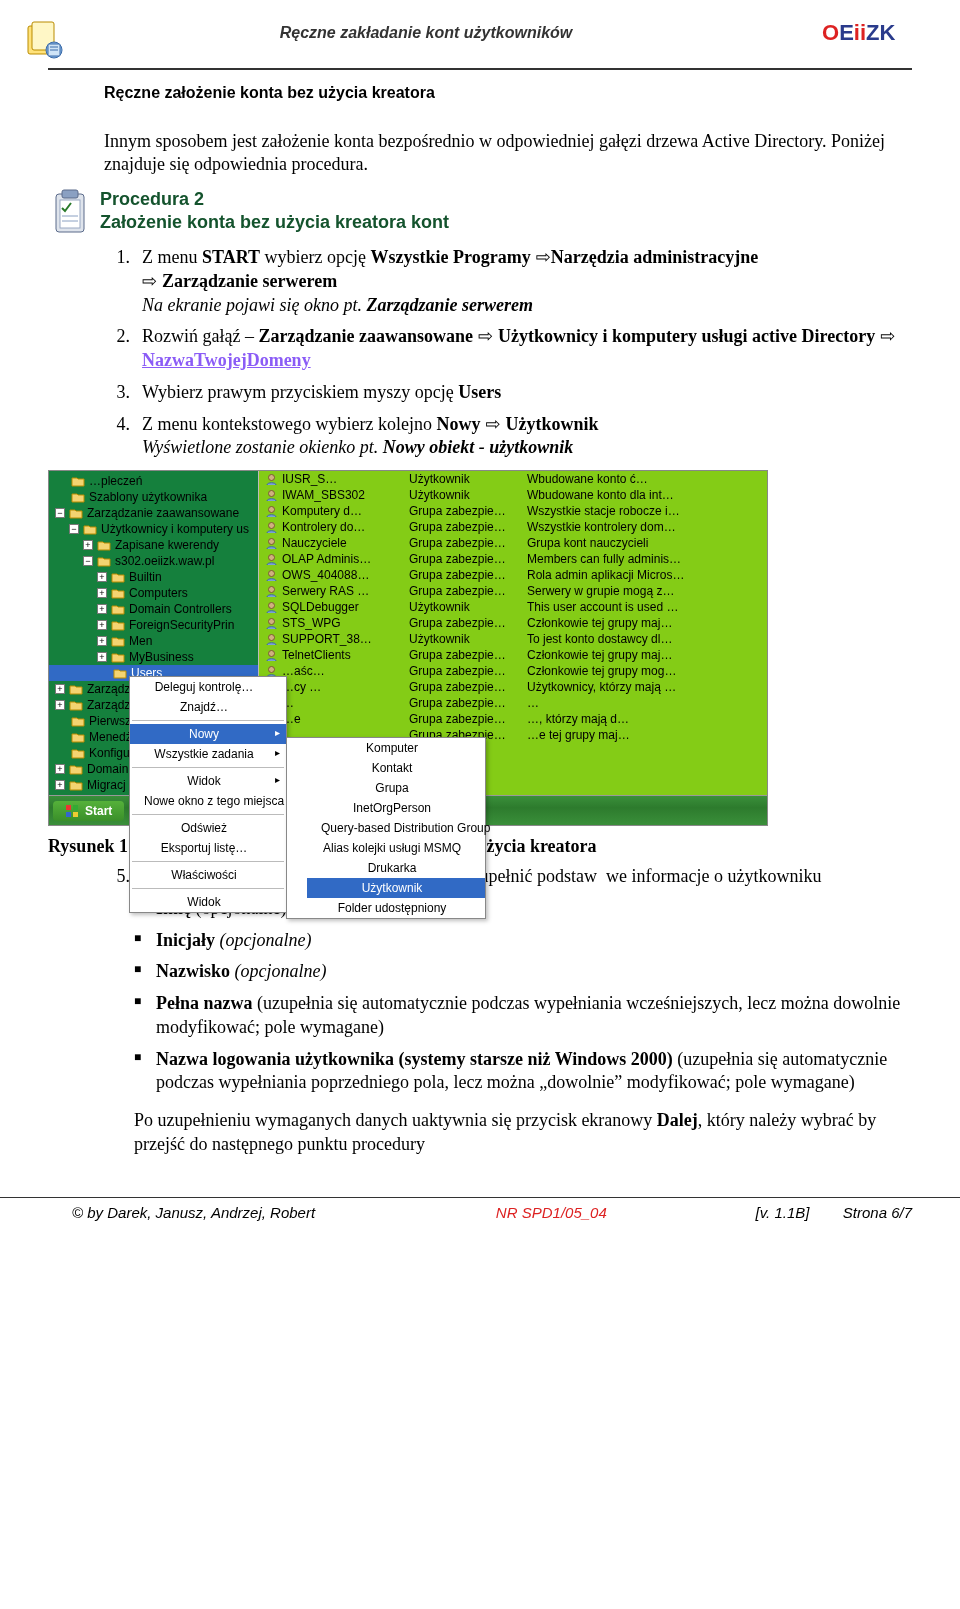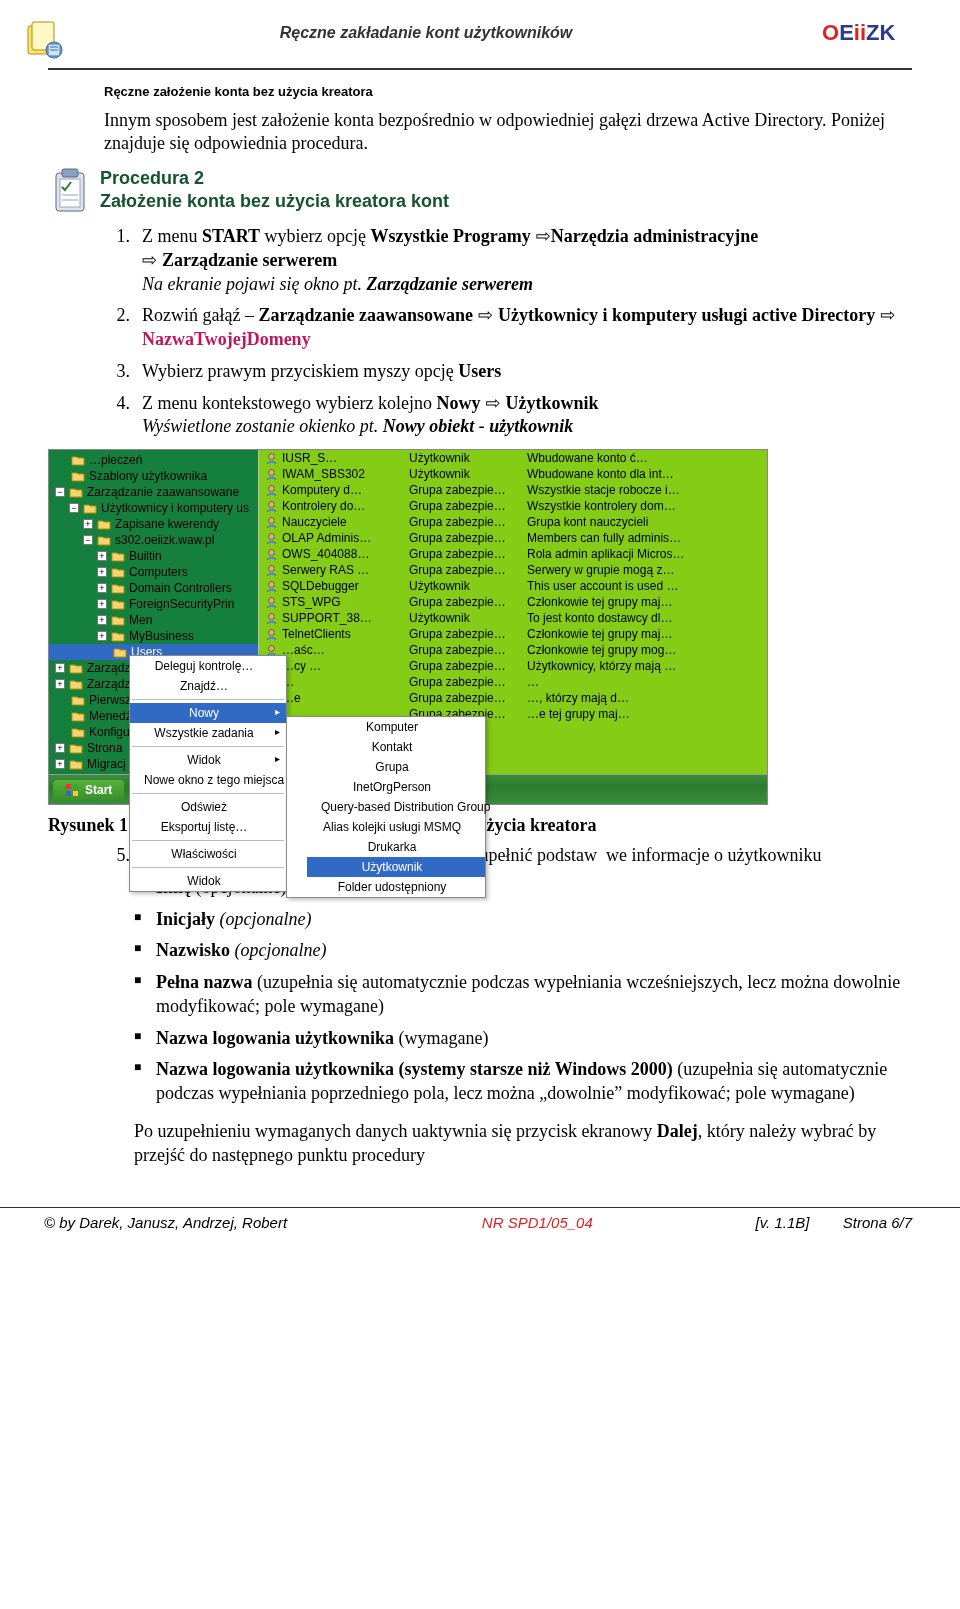--- a/index.html
+++ b/index.html
@@ -35,22 +35,22 @@
     margin-left: -26px;
     display: inline-flex; align-items: center; justify-content: center;
   }
   .logo-right { width: 90px; height: 26px; display: inline-flex; align-items:flex-end; justify-content:center;margin-left:36px; }
   .hr-top { border: 0; border-top: 2px solid #333; margin: 2px 0 14px 0; }
 
   .body { padding-left: 56px; }
   .h1 {
     font-family: Arial, Helvetica, sans-serif;
     font-weight: 700;
-    font-size: 13px;
-    margin: 12px 0 10px 0;
+    font-size: 16px;
+    margin: 12px 0 28px 0;
   }
   .p { font-size: 18px; line-height: 1.28; margin: 6px 0 12px 0; }
   .proc-row { display: flex; align-items: flex-start; gap: 8px; margin: 8px 0 10px 0; }
   .proc-icon { width: 44px; height: 48px; flex: 0 0 44px; margin-left: -56px; }
   .proc-titles {
     font-family: Arial, Helvetica, sans-serif;
     font-weight: 700;
     color: #14532d;
     font-size: 18px;
     line-height: 1.25;
@@ -60,21 +60,21 @@
     display: flex;
     gap: 12px;
     font-size: 18px;
     line-height: 1.32;
     margin: 8px 0;
   }
   ol.steps > li > .num { flex: 0 0 26px; text-align: right; }
   ol.steps > li > .txt { flex: 1; }
   .bold { font-weight: 700; }
   .italic { font-style: italic; }
-  .red { color: #be185d; }
+  .red { color: #8b5cf6; text-decoration: underline; }
   .arrow { font-family: Arial, sans-serif; }
 
   .figure-wrap { margin: 10px 0 6px -56px; }
   .fig {
     width: 720px;
     border: 1px solid #888;
     background: #f0efe8;
     font-family: Tahoma, Arial, sans-serif;
     font-size: 12px;
     color: #000;
@@ -173,21 +173,21 @@
   }
   ul.bullets > li::before {
     content: "■";
     position: absolute; left: 0; top: 2px;
     font-size: 12px;
   }
   .post-p { font-size: 18px; line-height: 1.32; margin: 14px 0 0 30px; }
 
   .footer {
     display: flex; justify-content: space-between;
-    margin-top: 40px; padding: 6px 48px 0 44px;
+    margin-top: 40px; padding: 6px 48px 0 72px;
     border-top: 1.5px solid #333;
     font-family: Arial, Helvetica, sans-serif;
     font-style: italic;
     font-size: 15px;
     align-items: center;
   }
   .footer .mid { color: #d22; margin-left: 32px; }
 
   
   .svg-icon { display:inline-block; vertical-align: middle; }
@@ -396,21 +396,21 @@
                 <span class="ico"><svg width="14" height="14" viewBox="0 0 14 14">
                     <path d="M1 4h5l1 1h6v7H1z" fill="#f4d471" stroke="#b98b00"></path>
                   </svg></span>
                 <span>Konfigu</span>
               </div>
               <div class="tree-item ind0">
                 <span class="pm">+</span>
                 <span class="ico"><svg width="14" height="14" viewBox="0 0 14 14">
                     <path d="M1 4h5l1 1h6v7H1z" fill="#f4d471" stroke="#b98b00"></path>
                   </svg></span>
-                <span>Strona</span>
+                <span>Domain</span>
               </div>
               <div class="tree-item ind0">
                 <span class="pm">+</span>
                 <span class="ico"><svg width="14" height="14" viewBox="0 0 14 14">
                     <path d="M1 4h5l1 1h6v7H1z" fill="#f4d471" stroke="#b98b00"></path>
                   </svg></span>
                 <span>Migracj</span>
               </div>
             </div>
           <div class="fig-list" id="fig-list">
@@ -670,21 +670,20 @@
           <span>W pierwszym oknie nowego obiektu należy uzupełnić podstaw</span>&nbsp;&nbsp;<span>we informacje o użytkowniku</span>
         </span>
       </li>
     </ol>
 
     <ul class="bullets" id="bullets">
         <li><span class="bold">Imię</span> (opcjonalne)</li>
         <li><span class="bold">Inicjały</span><span class="italic"> (opcjonalne)</span></li>
         <li><span class="bold">Nazwisko</span><span class="italic"> (opcjonalne)</span></li>
         <li><span class="bold">Pełna nazwa</span> (uzupełnia się automatycznie podczas wypełniania wcześniejszych, lecz można dowolnie modyfikować; pole wymagane)</li>
-        <li><span class="bold">Nazwa logowania użytkownika</span> (wymagane)</li>
         <li><span class="bold">Nazwa logowania użytkownika (systemy starsze niż Windows 2000)</span> (uzupełnia się automatycznie podczas wypełniania poprzedniego pola, lecz można „dowolnie” modyfikować; pole wymagane)</li>
       </ul>
 
     <div class="post-p">
       <span>Po uzupełnieniu wymaganych danych uaktywnia się przycisk ekranowy </span><span class="bold">Dalej</span><span>, który należy wybrać by przejść do następnego punktu procedury</span>
     </div>
   </div>
 </div>
 
 <div class="footer">

